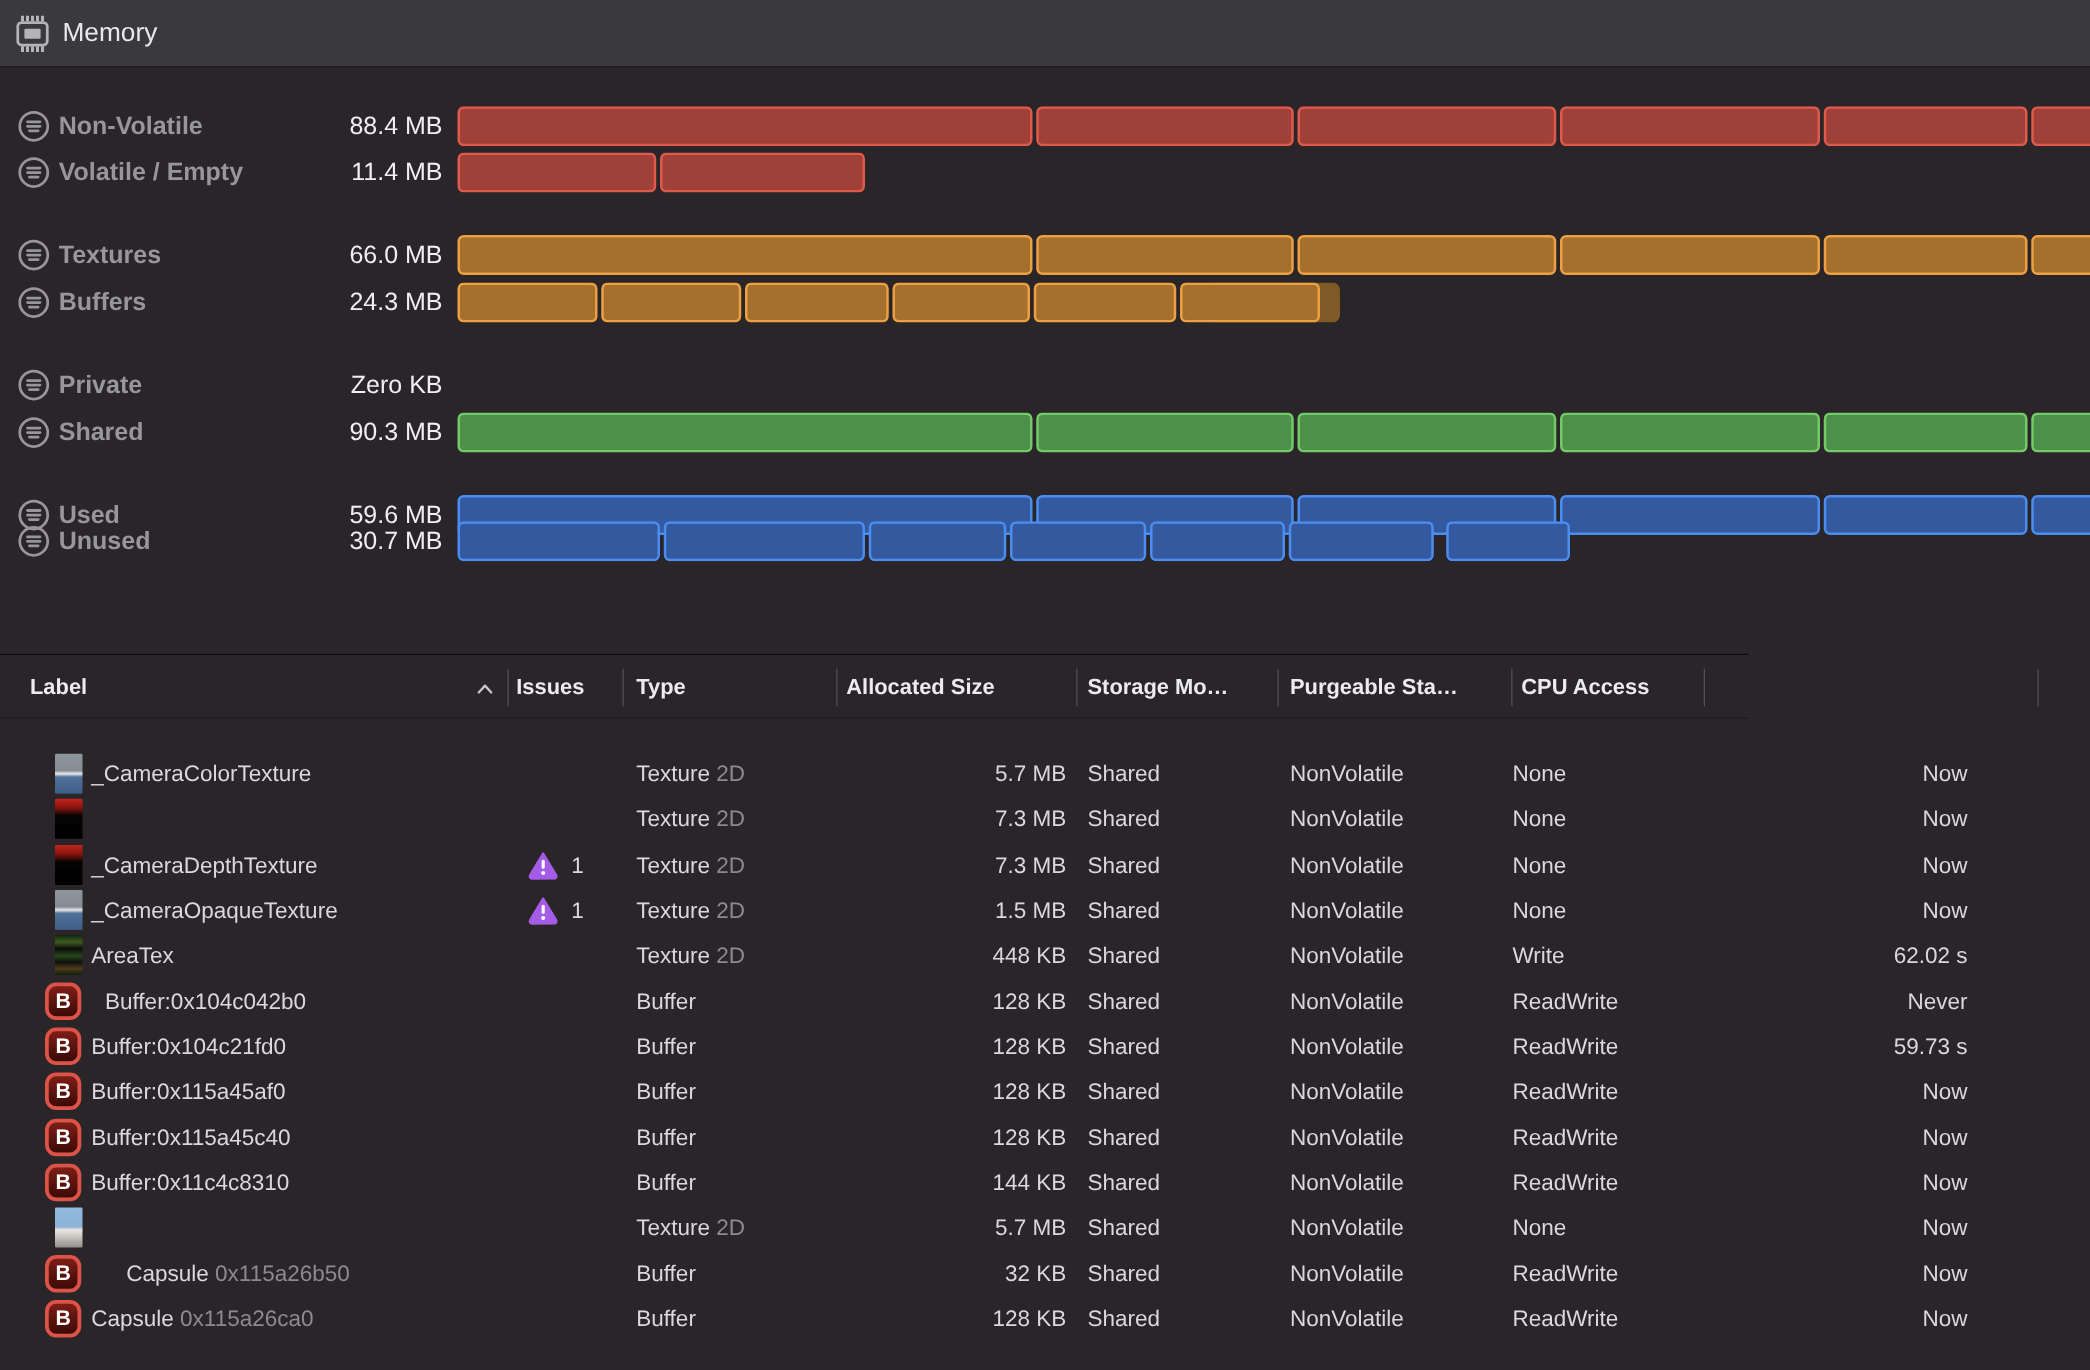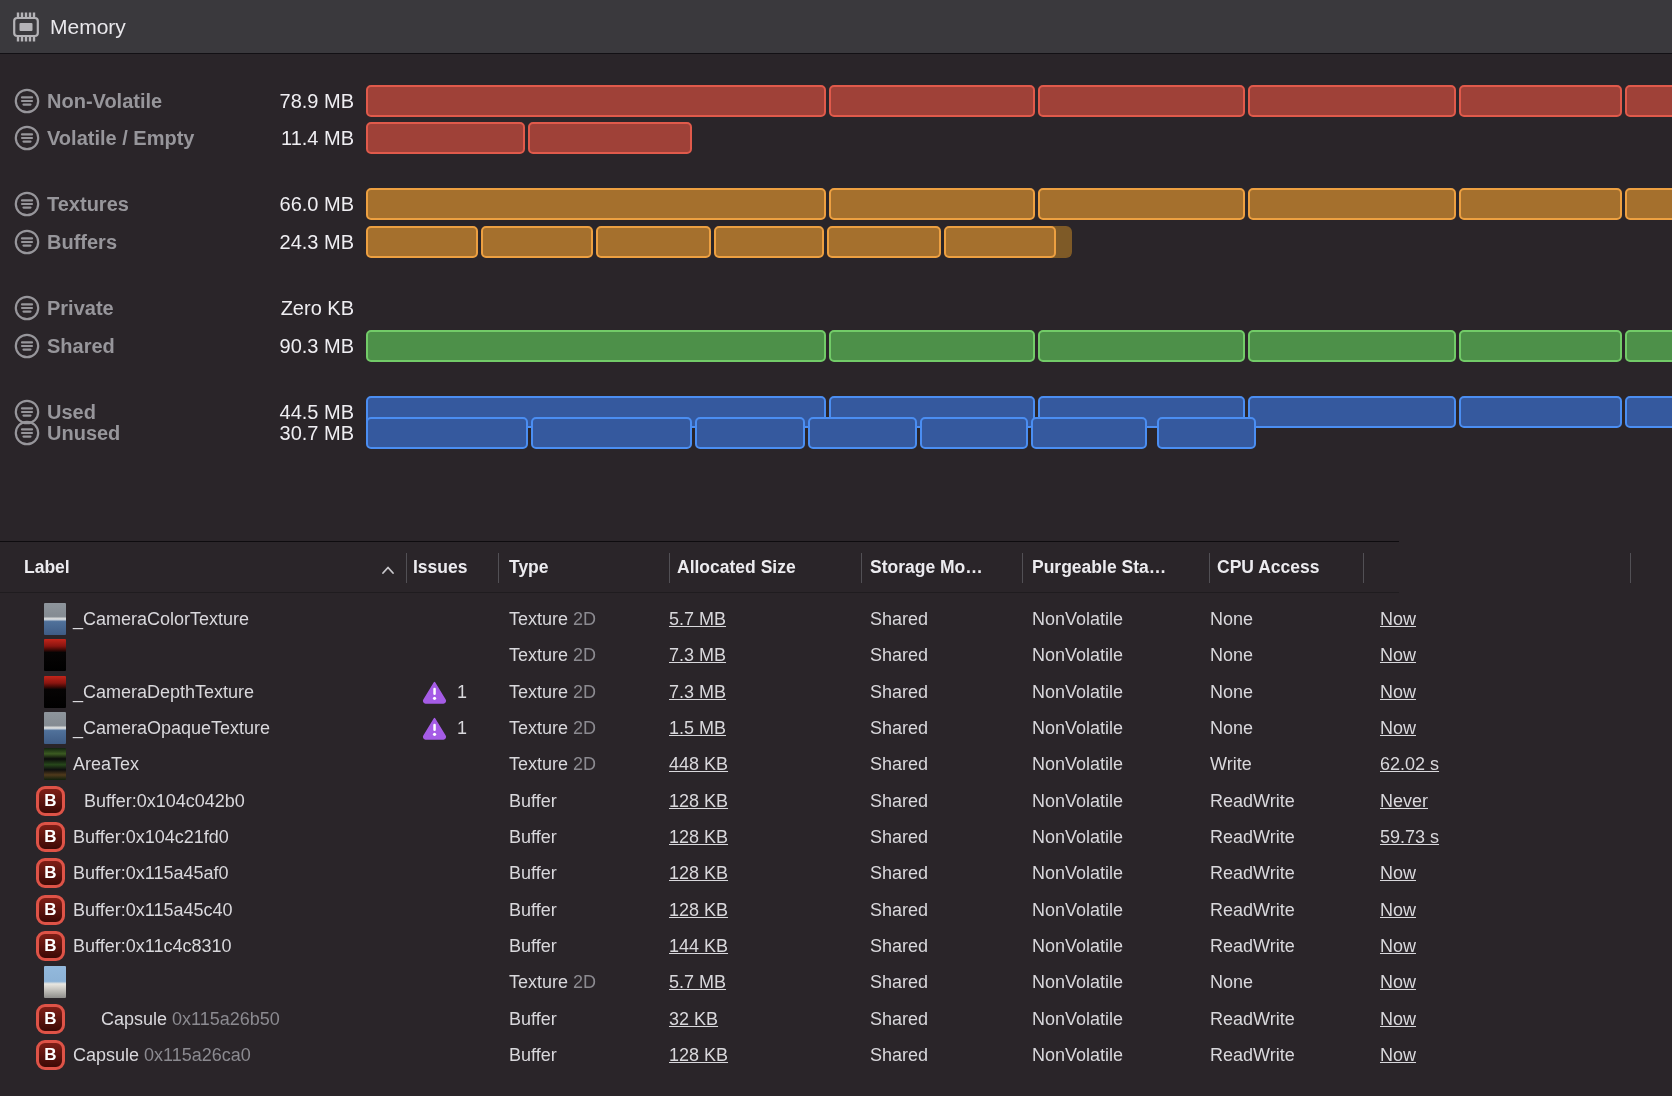--- a/index.html
+++ b/index.html
@@ -29,38 +29,38 @@
     text-align:right;font-size:20px;color:#EFEEF2;white-space:nowrap;
   }
   .bar-track{position:absolute;left:365px;top:0;width:1307px;height:32px;overflow:hidden;}
   .bar-seg{
     position:absolute;top:0;height:32px;box-sizing:border-box;
     border-radius:5px;border:2.5px solid transparent;
   }
   .bar-ext{position:absolute;top:0;height:32px;border-radius:6px;}
   
   .tbl-header{
-    position:absolute;left:0;top:541px;width:1399px;height:52px;
+    position:absolute;left:0;top:523px;width:1399px;height:52px;
     border-top:1px solid #0E0C0F;box-sizing:border-box;
     border-bottom:1px solid #1F1C1F;
   }
   .th-cell{
     position:absolute;top:0;height:51px;line-height:51px;
     font-size:17.5px;font-weight:700;color:#ECEBEF;white-space:nowrap;
   }
   .th-sep{position:absolute;top:11px;height:30px;width:1px;background:#525055;}
   .sort-chevron{position:absolute;top:20px;width:14px;height:11px;}
   .tbl-rows{position:absolute;left:0;top:593px;width:1672px;height:503px;overflow:hidden;}
   .t-row{position:absolute;left:0;width:1672px;height:36px;}
   .t-cell{
     position:absolute;top:0;height:36px;line-height:36px;
     font-size:18px;color:#D9D8DC;white-space:nowrap;
   }
   .dim{color:#8B8A90;}
-  .num-right{text-decoration:underline;}
+  .num-right{text-align:right;}
   .row-thumb{position:absolute;left:44px;top:2px;width:22px;height:32px;border-radius:1px;}
   .thumb-skybox{background:linear-gradient(180deg,#8E959C 0%,#848B92 42%,#E8E9E8 50%,#50719A 58%,#3F5C85 100%);}
   .thumb-depth{background:linear-gradient(180deg,#C3251A 0%,#8A1510 22%,#450A06 33%,#060404 42%,#000 100%);}
   .thumb-noise{background:linear-gradient(180deg,#12240F 0%,#3C5B22 18%,#0B0B0B 34%,#27471B 52%,#0E0E0E 68%,#503A1C 84%,#10200D 100%);}
   .thumb-metal{background:linear-gradient(180deg,#93B9DC 0%,#8CB2D6 48%,#E9E7E1 56%,#BDBBB6 78%,#8F8E8B 100%);}
   .buffer-badge{
     position:absolute;left:36px;top:3px;width:29px;height:30px;box-sizing:border-box;
     border:3px solid #DE5347;border-radius:9px;
     background:linear-gradient(180deg,#7E1E16 0%,#3C0A06 100%);
     color:#FFFFFF;font-size:17px;font-weight:700;text-align:center;line-height:24px;
@@ -95,21 +95,21 @@
     <div class="mem-row" style="top: 85px;">
       <div class="ficon"><svg viewBox="0 0 26 26" width="26" height="26">
           <circle cx="13" cy="13" r="11.2" fill="none" stroke="#97969B" stroke-width="2.2"></circle>
           <g stroke="#97969B" stroke-width="2.2" stroke-linecap="round">
             <line x1="8" y1="9.4" x2="18" y2="9.4"></line>
             <line x1="8" y1="13" x2="18" y2="13"></line>
             <line x1="9.5" y1="16.6" x2="16.5" y2="16.6"></line>
           </g>
         </svg></div>
       <div class="mlabel">Non-Volatile</div>
-      <div class="mvalue">78.9 MB</div>
+      <div class="mvalue">88.4 MB</div>
       <div class="bar-track">
         <div class="bar-seg" style="left: 1px; width: 460px; border-color: rgb(224, 90, 75); background: rgb(159, 65, 56);"></div>
         <div class="bar-seg" style="left: 464px; width: 206px; border-color: rgb(224, 90, 75); background: rgb(159, 65, 56);"></div>
         <div class="bar-seg" style="left: 673px; width: 207px; border-color: rgb(224, 90, 75); background: rgb(159, 65, 56);"></div>
         <div class="bar-seg" style="left: 883px; width: 208px; border-color: rgb(224, 90, 75); background: rgb(159, 65, 56);"></div>
         <div class="bar-seg" style="left: 1094px; width: 163px; border-color: rgb(224, 90, 75); background: rgb(159, 65, 56);"></div>
         <div class="bar-seg" style="left: 1260px; width: 58px; border-color: rgb(224, 90, 75); background: rgb(159, 65, 56);"></div>
       </div>
     </div>
     <div class="mem-row" style="top: 122px;">
@@ -205,21 +205,21 @@
     <div class="mem-row" style="top: 396px;">
       <div class="ficon"><svg viewBox="0 0 26 26" width="26" height="26">
           <circle cx="13" cy="13" r="11.2" fill="none" stroke="#97969B" stroke-width="2.2"></circle>
           <g stroke="#97969B" stroke-width="2.2" stroke-linecap="round">
             <line x1="8" y1="9.4" x2="18" y2="9.4"></line>
             <line x1="8" y1="13" x2="18" y2="13"></line>
             <line x1="9.5" y1="16.6" x2="16.5" y2="16.6"></line>
           </g>
         </svg></div>
       <div class="mlabel">Used</div>
-      <div class="mvalue">44.5 MB</div>
+      <div class="mvalue">59.6 MB</div>
       <div class="bar-track">
         <div class="bar-seg" style="left: 1px; width: 460px; border-color: rgb(75, 142, 242); background: rgb(53, 89, 158);"></div>
         <div class="bar-seg" style="left: 464px; width: 206px; border-color: rgb(75, 142, 242); background: rgb(53, 89, 158);"></div>
         <div class="bar-seg" style="left: 673px; width: 207px; border-color: rgb(75, 142, 242); background: rgb(53, 89, 158);"></div>
         <div class="bar-seg" style="left: 883px; width: 208px; border-color: rgb(75, 142, 242); background: rgb(53, 89, 158);"></div>
         <div class="bar-seg" style="left: 1094px; width: 163px; border-color: rgb(75, 142, 242); background: rgb(53, 89, 158);"></div>
         <div class="bar-seg" style="left: 1260px; width: 58px; border-color: rgb(75, 142, 242); background: rgb(53, 89, 158);"></div>
       </div>
     </div>
     <div class="mem-row" style="top: 417px;">

